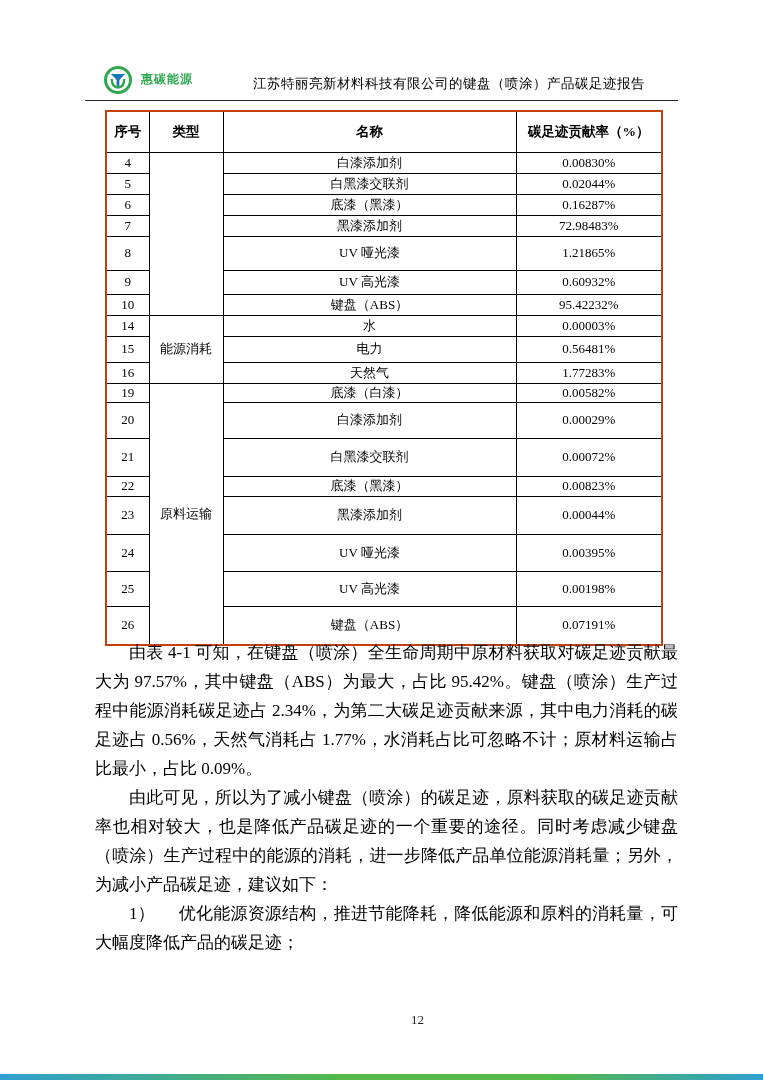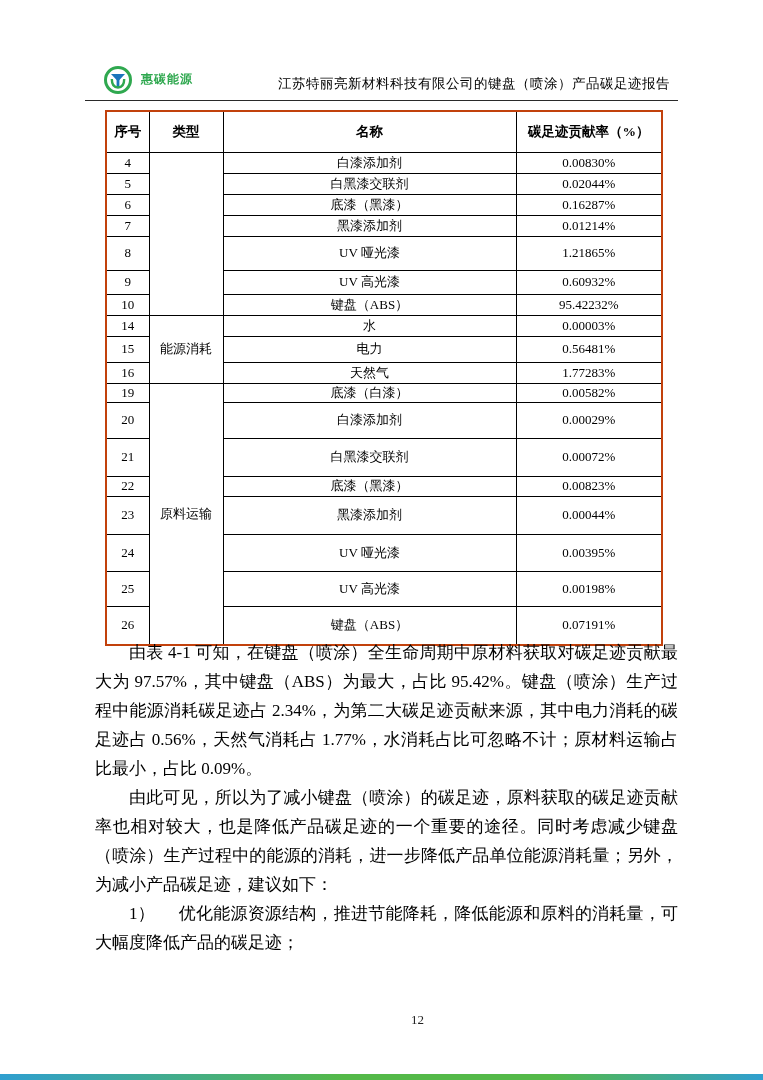--- a/index.html
+++ b/index.html
@@ -35,21 +35,21 @@
   .logo-text {
     font-family: "Liberation Sans", "DejaVu Sans", sans-serif;
     font-size: 12px;
     font-weight: bold;
     color: var(--logo-green);
     letter-spacing: 1px;
     line-height: 1;
     padding-bottom: 2px;
   }
   .header-title {
-    margin-left: 85px;
+    margin-left: 60px;
     font-size: 13.5px;
     letter-spacing: 0.5px;
     padding-bottom: 7px;
     white-space: nowrap;
   }
 
   
   table.contribution {
     position: absolute;
     left: 105px;
@@ -156,21 +156,21 @@
           <td>0.02044%</td>
         </tr>
         <tr style="height: 21px;">
           <td>6</td>
           <td>底漆（黑漆）</td>
           <td>0.16287%</td>
         </tr>
         <tr style="height: 21px;">
           <td>7</td>
           <td>黑漆添加剂</td>
-          <td>0.01214%</td>
+          <td>72.98483%</td>
         </tr>
         <tr style="height: 34px;">
           <td>8</td>
           <td>UV 哑光漆</td>
           <td>1.21865%</td>
         </tr>
         <tr style="height: 24px;">
           <td>9</td>
           <td>UV 高光漆</td>
           <td>0.60932%</td>

